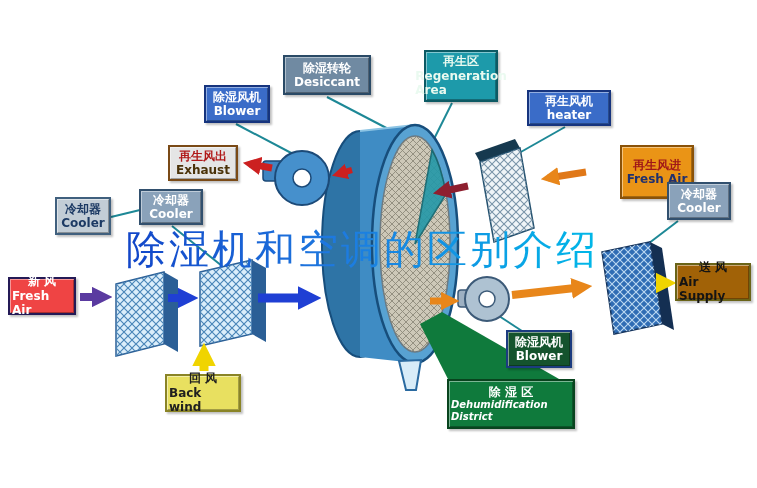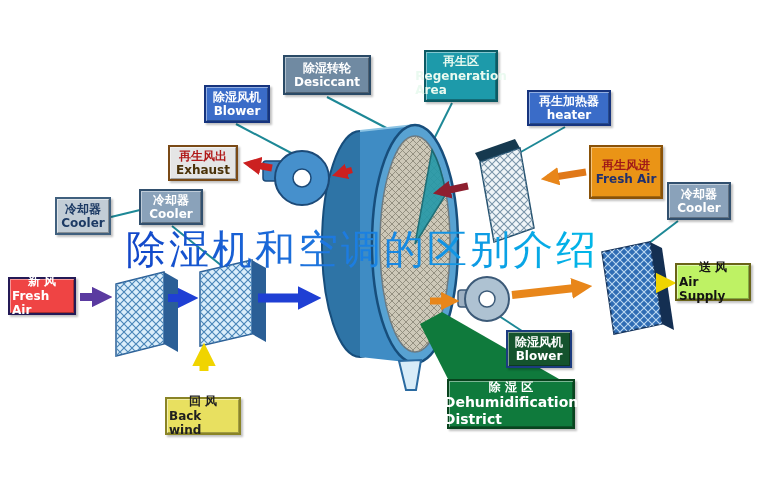--- a/index.html
+++ b/index.html
@@ -21,24 +21,24 @@
   .teal       { background:#1d9aaa; border-color:#0c5a64; color:#eafaf0; }
   .blue       { background:#3a6cc8; border-color:#16347e; color:#ffffff; }
   .blue2      { background:#14532d; border-color:#1c3c80; color:#ffffff; }
   .tan        { background:#e5e5e5; border-color:#7a4a16; color:#4a3208; }
   .tan  .zh   { color:#b01818; }
   .orangebox  { background:#ea9416; border-color:#8a5208; color:#20306e; }
   .orangebox .zh { color:#a01818; }
   .graylight  { background:#c2cdd6; border-color:#40607e; color:#1c3a64; }
   .grayblue   { background:#8aa2ba; border-color:#32506e; color:#ffffff; }
   .purple     { background:#ef4444; border-color:#241a56; color:#ffffff; }
-  .yellow     { background:#bef264; border-color:#6a6418; color:#141414; }
+  .yellow     { background:#a16207; border-color:#6a6418; color:#141414; }
   .yellowsoft { background:#e8e060; border-color:#8a8426; color:#202020; }
   .green      { background:#0f7a3c; border-color:#08441e; color:#ffffff; }
-  .green .en  { font-size:14px; }
+  .green .en  { font-size:10px;font-style:italic; }
   .title {
     position:absolute; left:126px; top:222px; z-index:5; white-space:nowrap;
     font-size:40px; font-weight:normal; letter-spacing:3px; color:#1569d2;
   }
   @supports ((-webkit-background-clip: text) or (background-clip: text)) {
     .title {
       background:linear-gradient(90deg,#1245c8 0%,#1e7ae0 45%,#00b8e8 100%);
       -webkit-background-clip:text; background-clip:text; color:transparent;
     }
   }
@@ -164,30 +164,30 @@
     <span class="zh">再生区</span>
     <span class="en" style="font-size:12px">Regeneration Area</span>
   </div>
 
   <div class="box blue" style="left:204px;top:85px;width:66px;height:38px">
     <span class="zh">除湿风机</span>
     <span class="en">Blower</span>
   </div>
 
   <div class="box blue" style="left:527px;top:90px;width:84px;height:36px">
-    <span class="zh">再生加热器</span>
+    <span class="zh">再生风机</span>
     <span class="en">heater</span>
   </div>
 
   <div class="box tan" style="left:168px;top:145px;width:70px;height:36px">
     <span class="zh">再生风出</span>
     <span class="en">Exhaust</span>
   </div>
 
-  <div class="box orangebox" style="left:589px;top:145px;width:74px;height:54px">
+  <div class="box orangebox" style="left:620px;top:145px;width:74px;height:54px">
     <span class="zh">再生风进</span>
     <span class="en">Fresh Air</span>
   </div>
 
   <div class="box graylight" style="left:55px;top:197px;width:56px;height:38px">
     <span class="zh">冷却器</span>
     <span class="en">Cooler</span>
   </div>
 
   <div class="box grayblue" style="left:139px;top:189px;width:64px;height:36px">
@@ -203,21 +203,21 @@
   <div class="box purple" style="left:8px;top:277px;width:68px;height:38px">
     <span class="zh">新  风</span>
     <span class="en">Fresh Air</span>
   </div>
 
   <div class="box yellow" style="left:675px;top:263px;width:76px;height:38px">
     <span class="zh">送  风</span>
     <span class="en">Air Supply</span>
   </div>
 
-  <div class="box yellowsoft" style="left:165px;top:397px;width:76px;height:38px">
+  <div class="box yellowsoft" style="left:165px;top:374px;width:76px;height:38px">
     <span class="zh">回  风</span>
     <span class="en">Back wind</span>
   </div>
 
   <div class="box blue2" style="left:506px;top:330px;width:66px;height:38px">
     <span class="zh">除湿风机</span>
     <span class="en">Blower</span>
   </div>
 
   <div class="box green" style="left:447px;top:379px;width:128px;height:50px">

